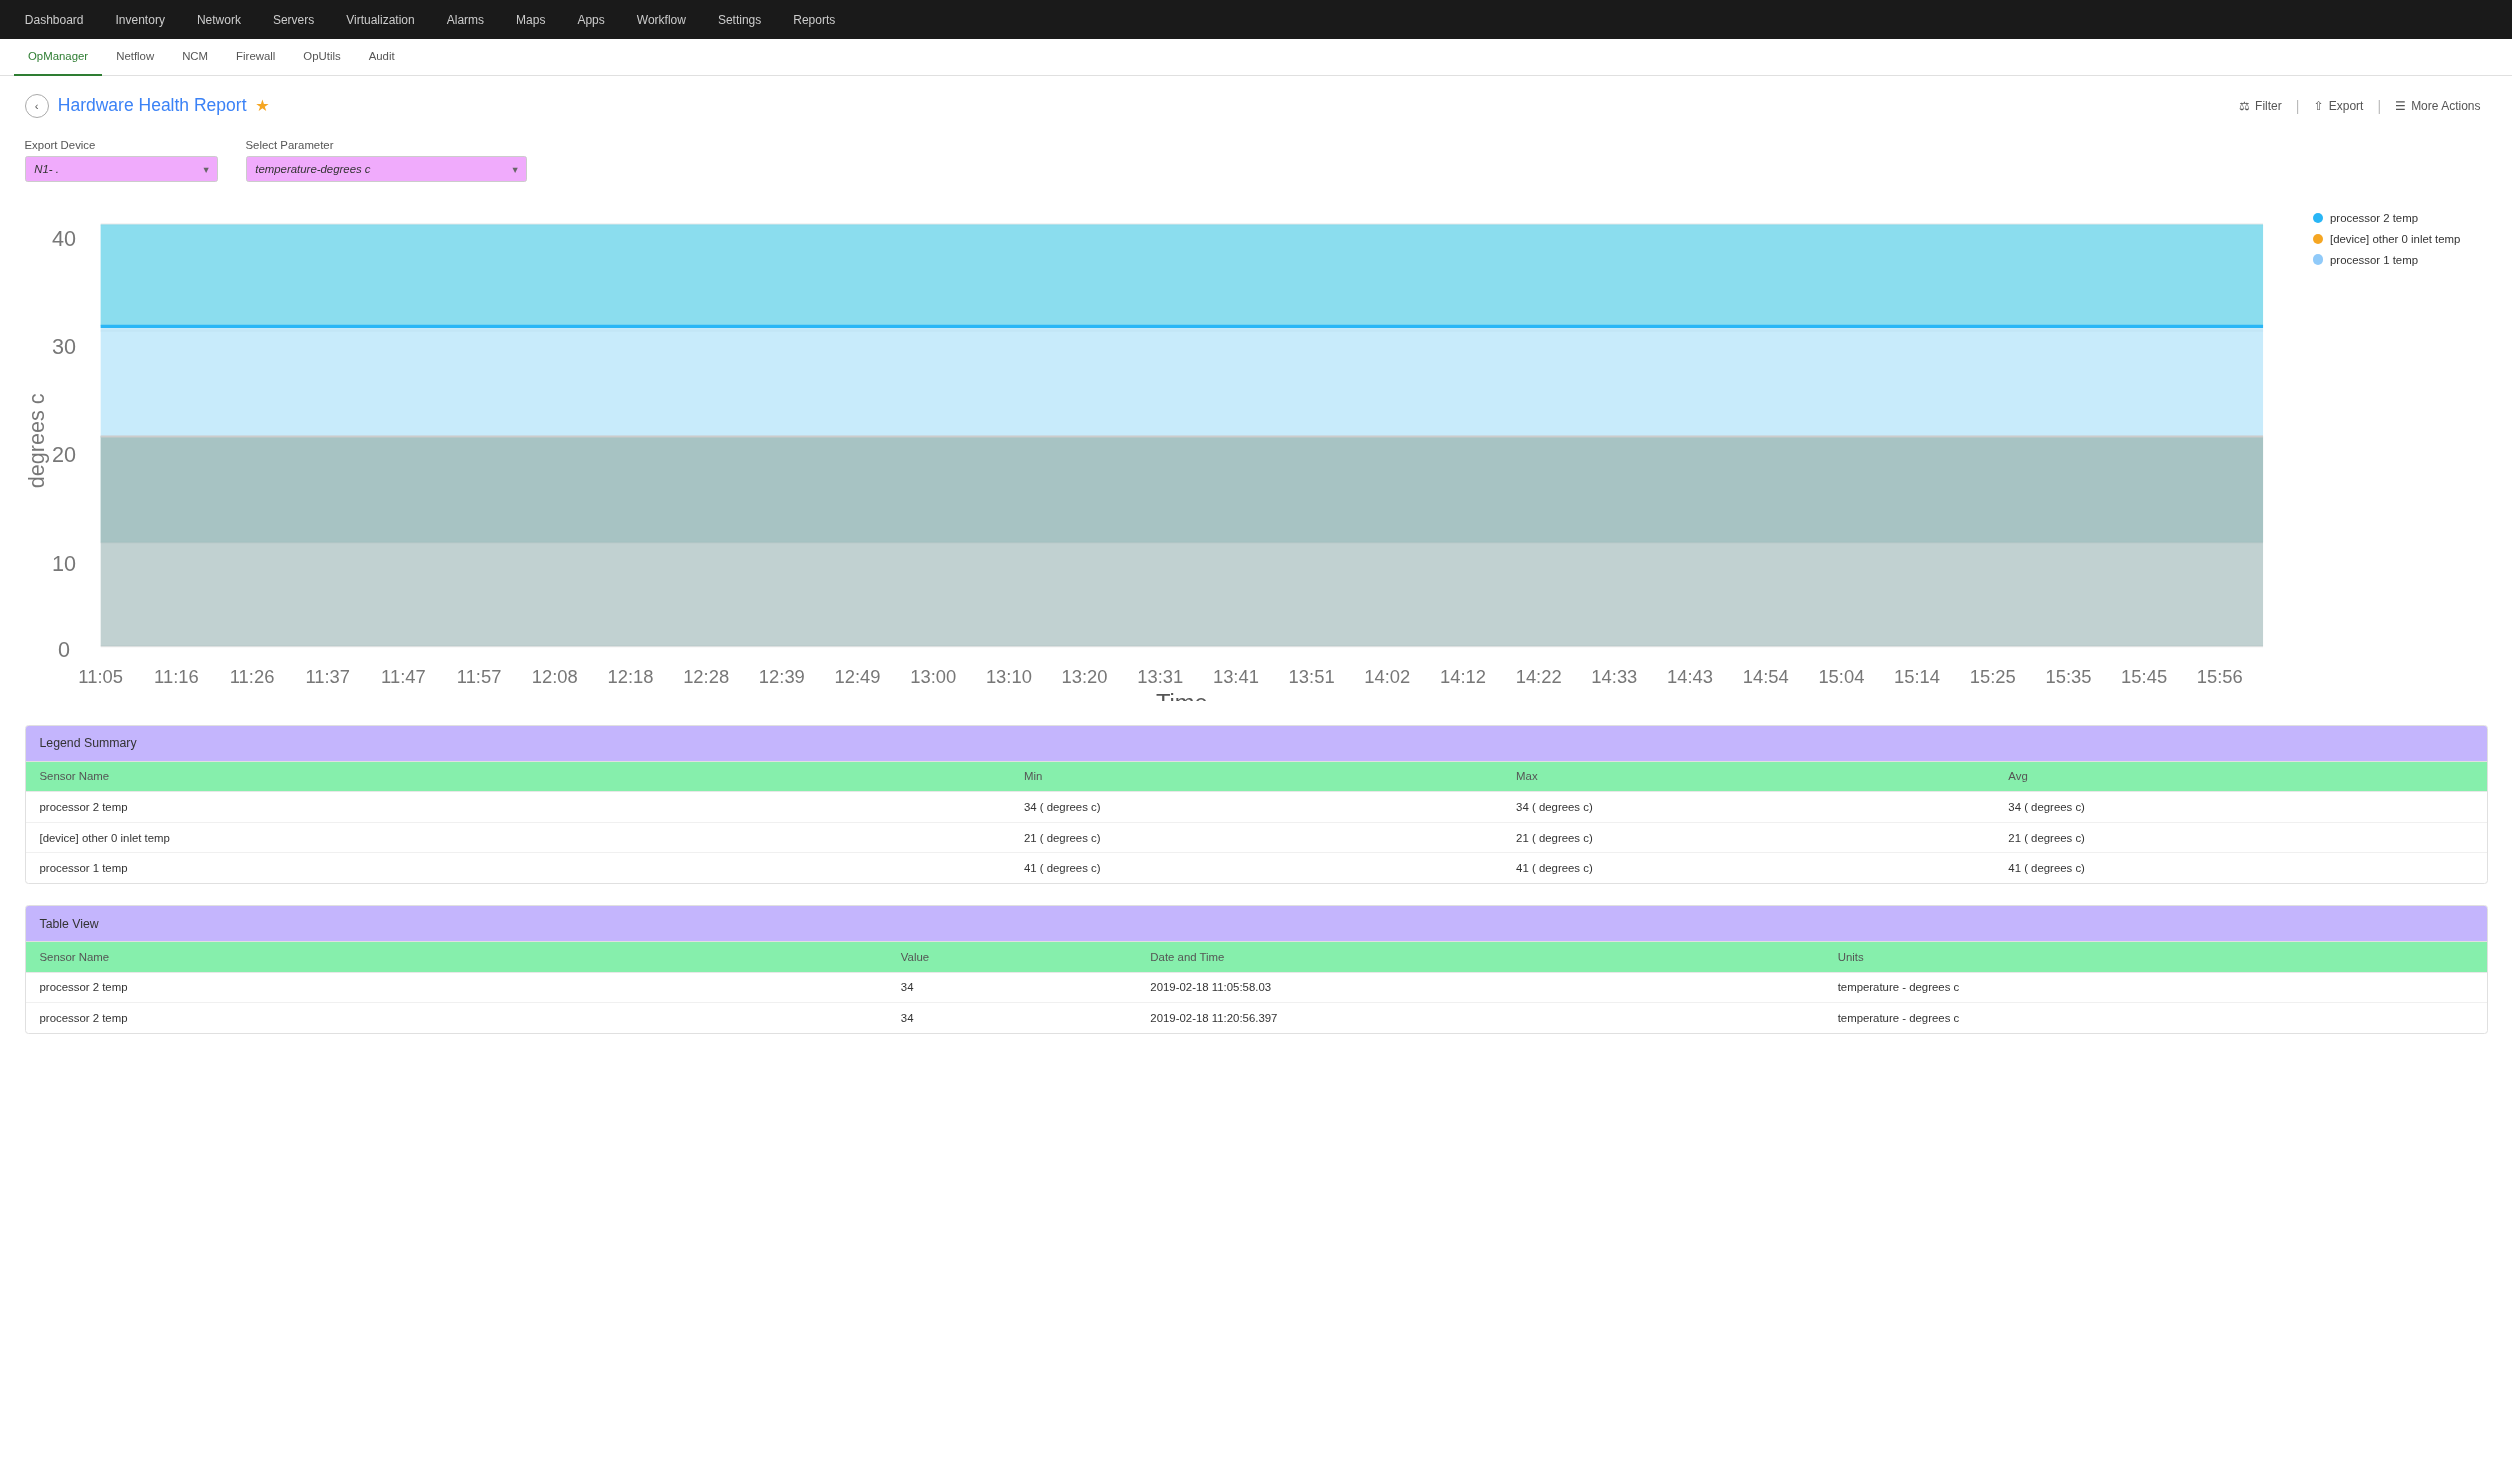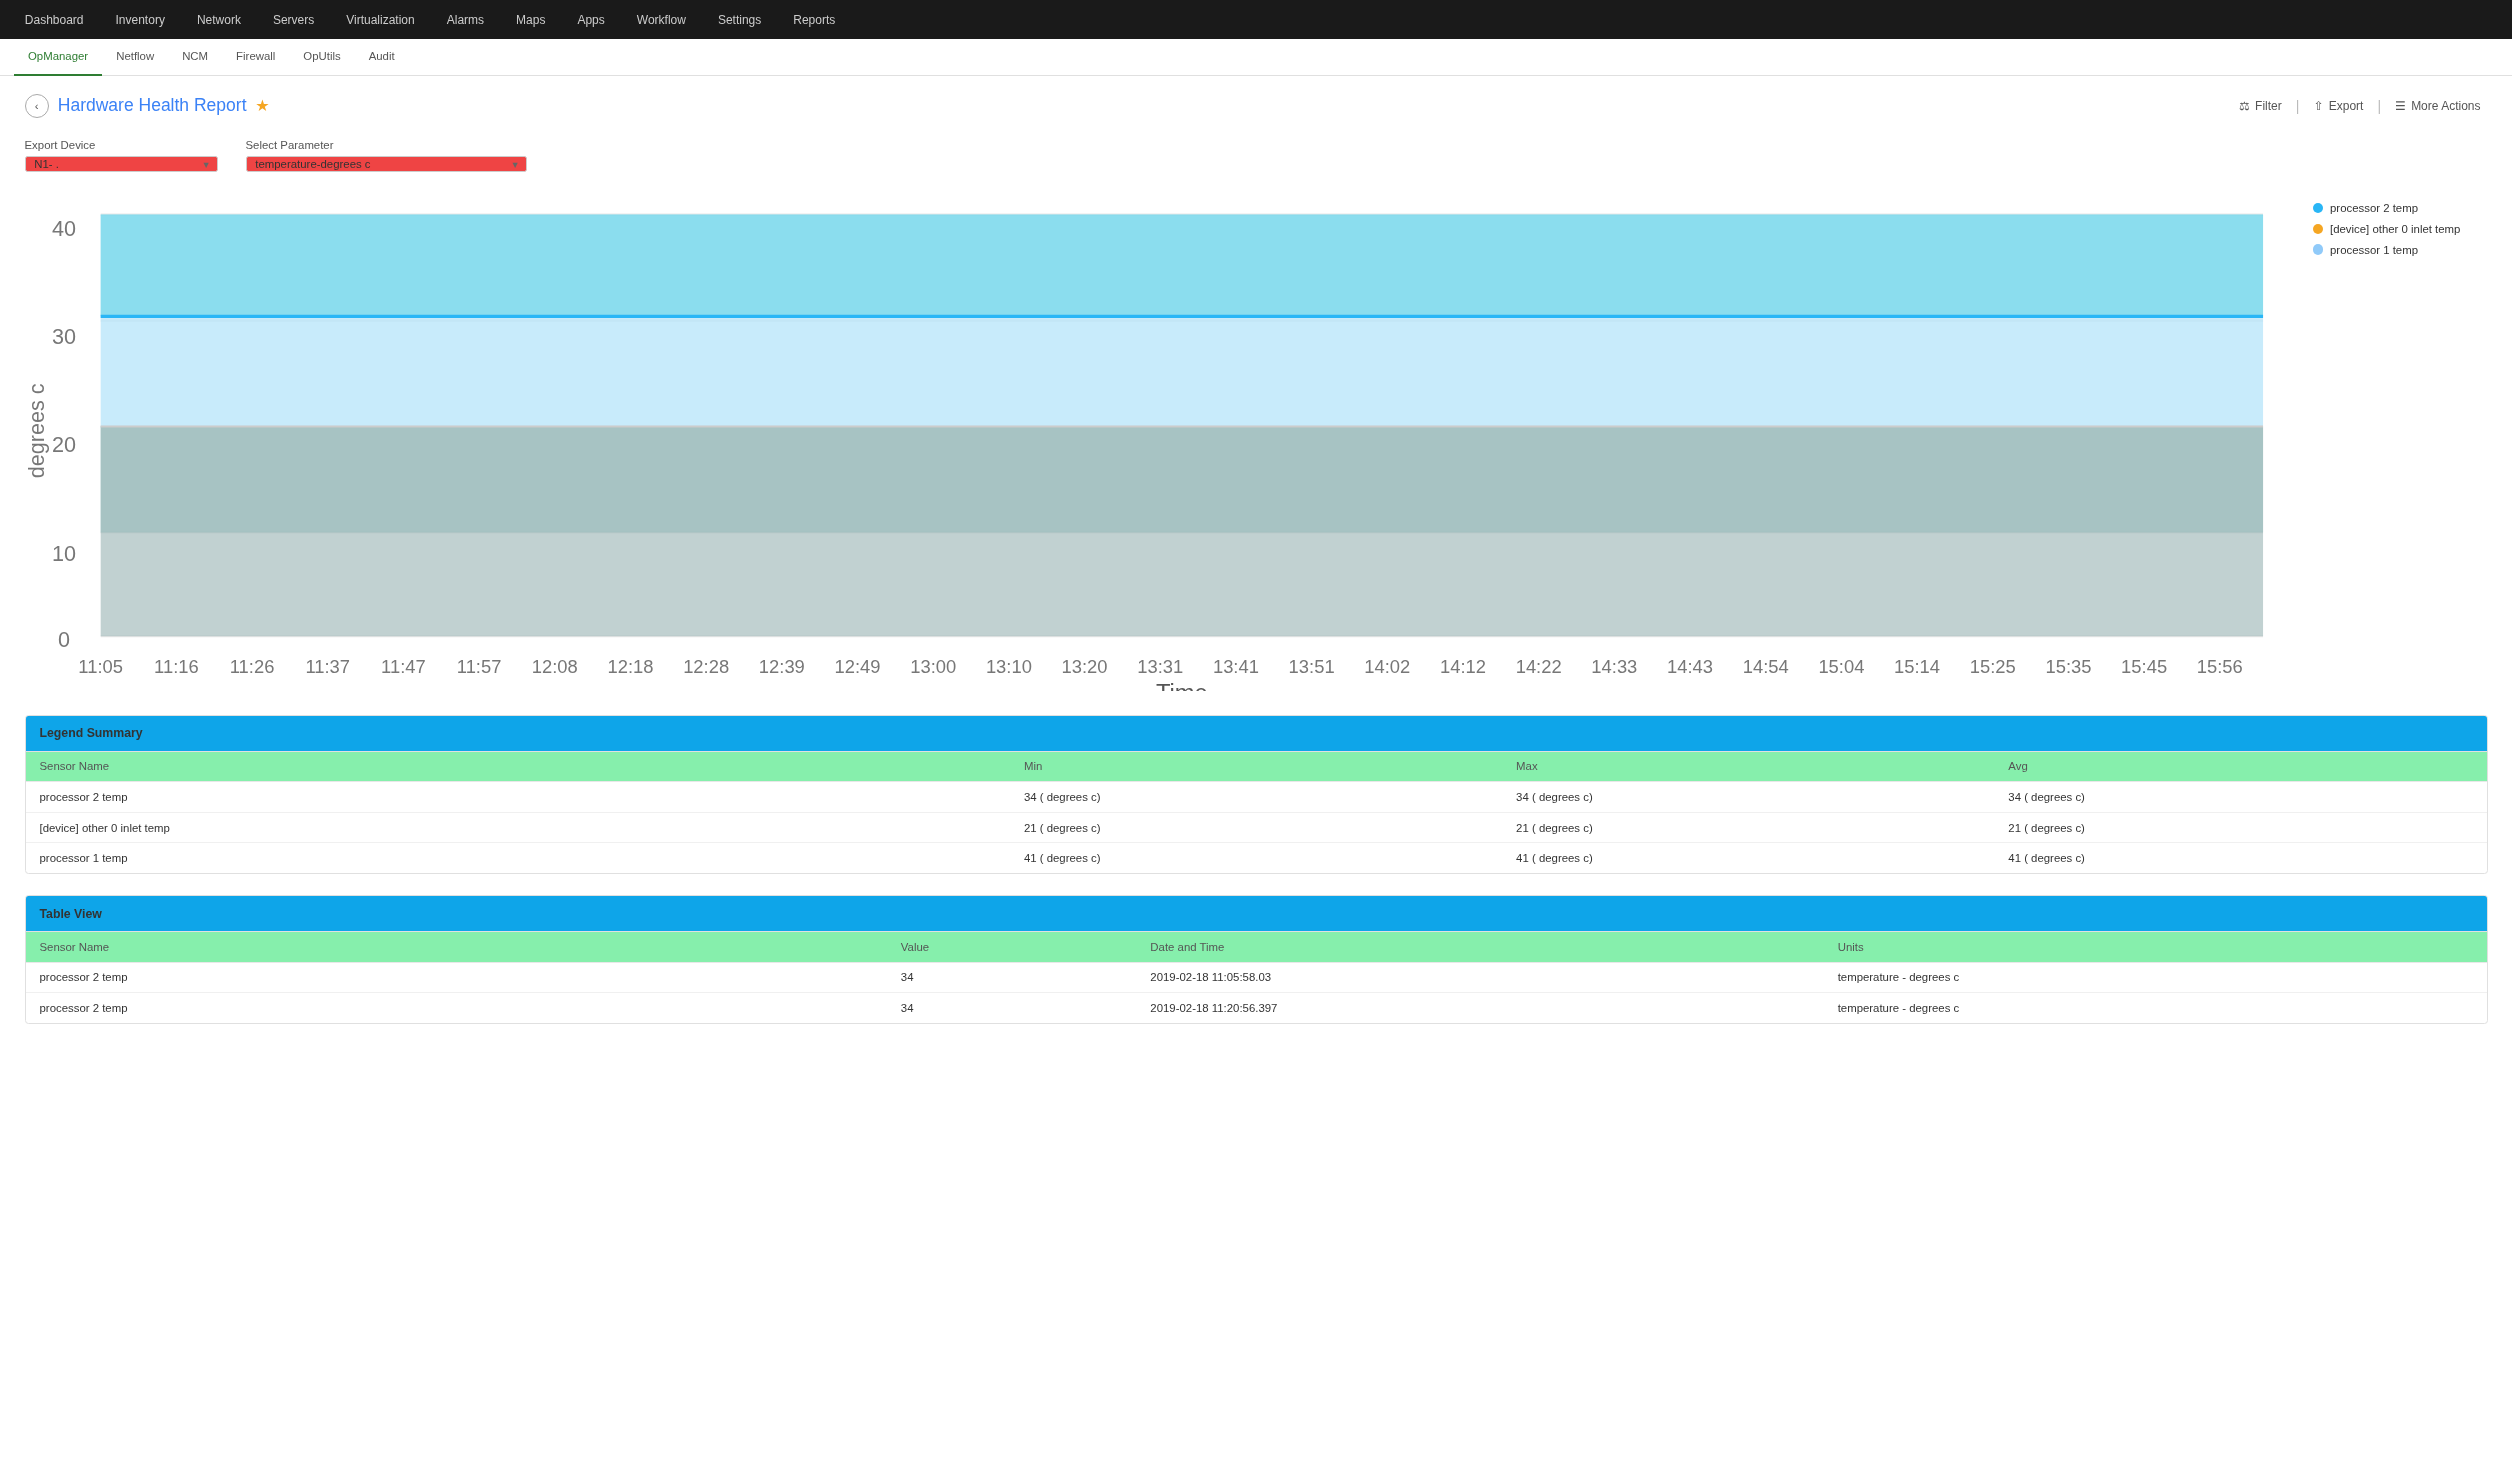--- a/index.html
+++ b/index.html
@@ -119,30 +119,31 @@
       font-size: 11.4px;
       color: #555;
       font-weight: 400;
     }
     .select-wrapper {
       position: relative;
       display: inline-block;
     }
     .select-wrapper select {
       width: 100%;
-      height: 16px;
+      height: 26px;
       border: 0.9px solid #ccc;
       border-radius: 2.6px;
       padding: 0 26px 0 8.8px;
       font-size: 11.4px;
       color: #333;
-      background: #ef4444;
+      background: #f0abfc;
       appearance: none;
       -webkit-appearance: none;
       cursor: pointer;
+      font-style: italic;
     }
     .select-wrapper::after {
       content: '▾';
       position: absolute;
       right: 8.8px;
       top: 50%;
       transform: translateY(-50%);
       pointer-events: none;
       color: #666;
       font-size: 10.5px;
@@ -180,24 +181,24 @@
     }
 
     
     .table-section {
       border: 0.9px solid #e0e0e0;
       border-radius: 3.5px;
       margin-bottom: 21px;
       overflow: hidden;
     }
     .table-section-header {
-      background: #0ea5e9;
+      background: #c4b5fd;
       padding: 10.5px 14px;
       font-size: 12.3px;
-      font-weight: 700;
+      font-weight: 400;
       color: #333;
       border-bottom: 0.9px solid #e0e0e0;
     }
     .data-table {
       width: 100%;
       border-collapse: collapse;
     }
     .data-table th {
       background: #86efac;
       padding: 8.8px 14px;

